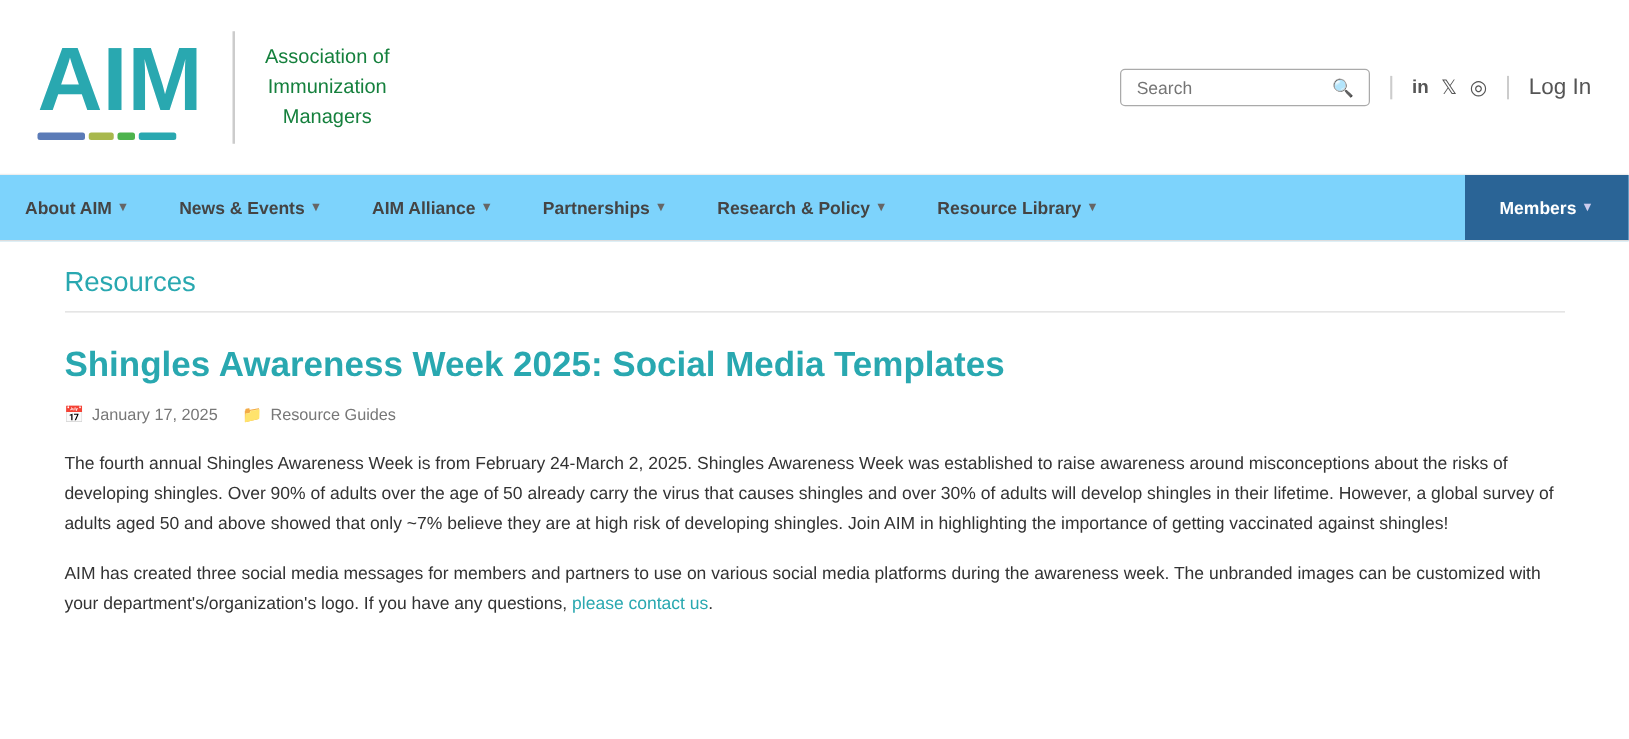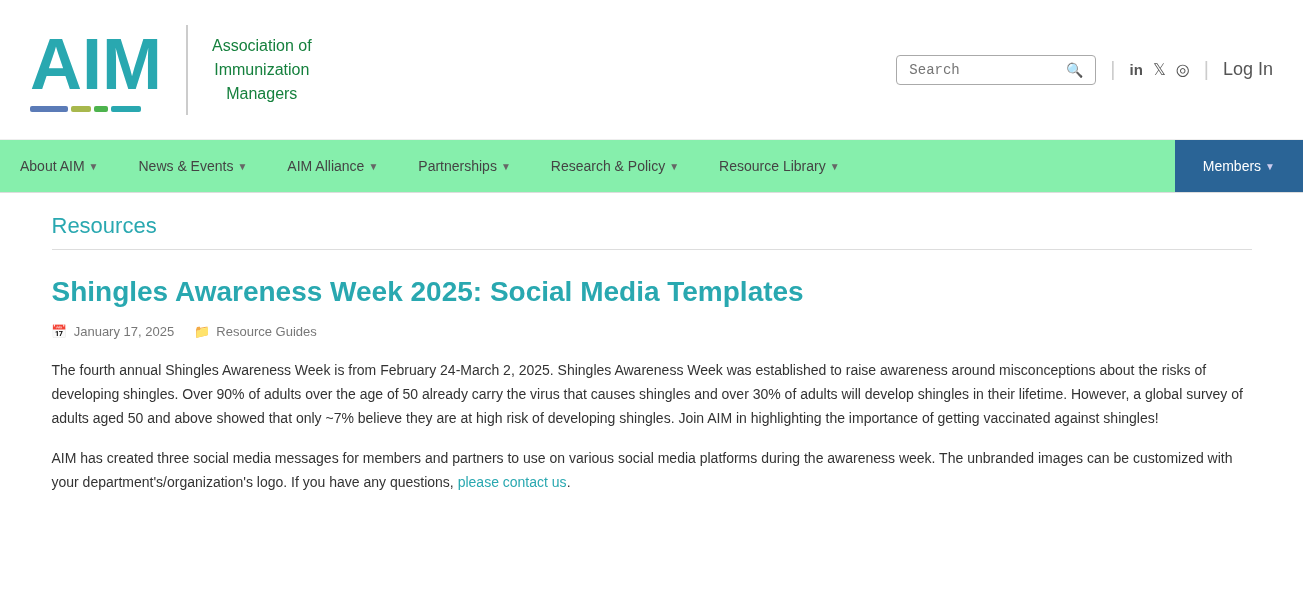--- a/index.html
+++ b/index.html
@@ -63,34 +63,34 @@
       background: #fff;
       width: 200px;
     }
     .search-box input {
       border: none;
       outline: none;
       font-size: 14px;
       color: #ec4899;
       width: 100%;
       background: transparent;
-      font-family: Liberation Mono, monospace;
     }
     .search-icon-svg { color: #666; font-size: 14px; }
     .header-divider { color: #ccc; font-size: 20px; }
     .social-icons { display: flex; align-items: center; gap: 10px; }
     .social-icon { font-size: 16px; color: #555; text-decoration: none; text-align: right; }
     .login-link { font-size: 18px; color: #555; text-decoration: none; cursor: pointer; }
 
     
     .nav {
-      background: #86efac;
+      background: #7dd3fc;
       border-bottom: 1px solid #ddd;
       display: flex;
       align-items: stretch;
+      font-weight: bold;
     }
     .nav-item {
       padding: 18px 20px;
       font-size: 14px;
       color: #444;
       cursor: pointer;
       display: flex;
       align-items: center;
       gap: 4px;
       white-space: nowrap;

